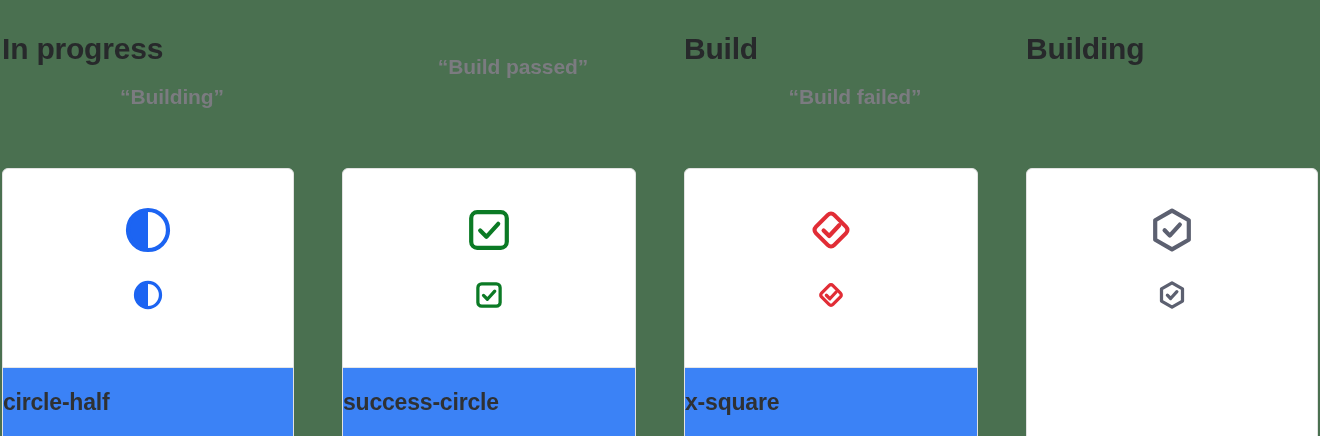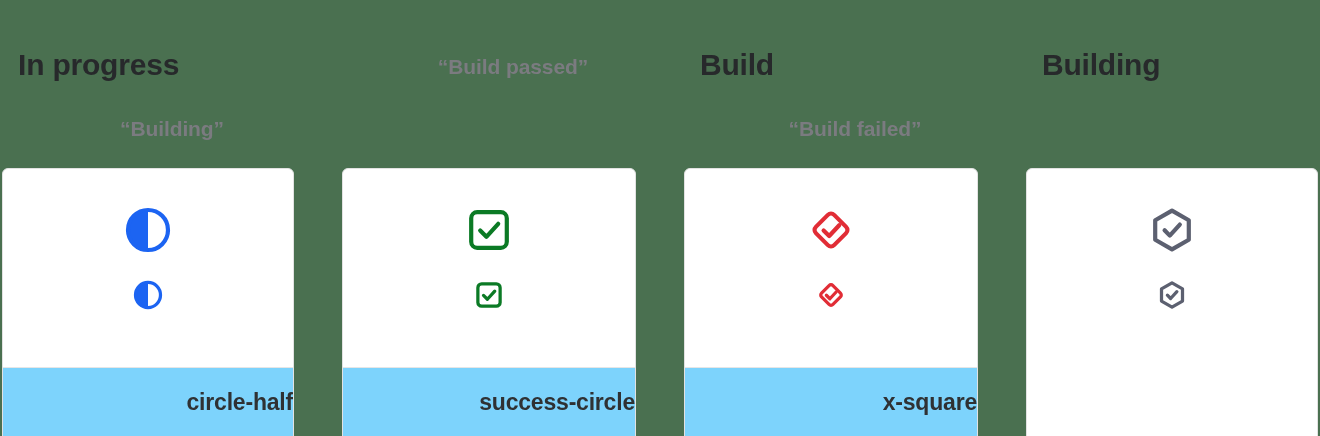--- a/index.html
+++ b/index.html
@@ -38,21 +38,21 @@
     padding-top: 34px;
     box-sizing: border-box;
     height: 168px;
   }
   .col-title {
     font-size: 30px;
     font-weight: bold;
     color: #27292b;
     letter-spacing: -0.2px;
     line-height: 1;
-    margin: 16px;
+    margin: 0;
     white-space: nowrap;
   }
   .col-subtitle {
     font-size: 21px;
     font-weight: bold;
     color: #7b7b80;
     letter-spacing: -0.1px;
     line-height: 1;
     margin: 0;
     padding-top: 22px;
@@ -87,26 +87,26 @@
     display: flex;
     align-items: center;
     justify-content: center;
   }
   .icon-slot.big { width: 48px; height: 48px; }
   .icon-slot.small { width: 30px; height: 30px; }
   .icon-slot svg { display: block; width: 100%; height: 100%; }
 
   .card-footer {
     flex: 0 0 auto;
-    background: #7dd3fc;
+    background: #3b82f6;
     border-top: 1px solid #e6e6e6;
     height: 69px;
     display: flex;
     align-items: center;
-    justify-content: flex-end;
+    justify-content: flex-start;
   }
   .card-label {
     font-size: 23px;
     font-weight: bold;
     color: #2f3133;
     letter-spacing: -0.2px;
     line-height: 1;
     white-space: nowrap;
   }
 </style>

